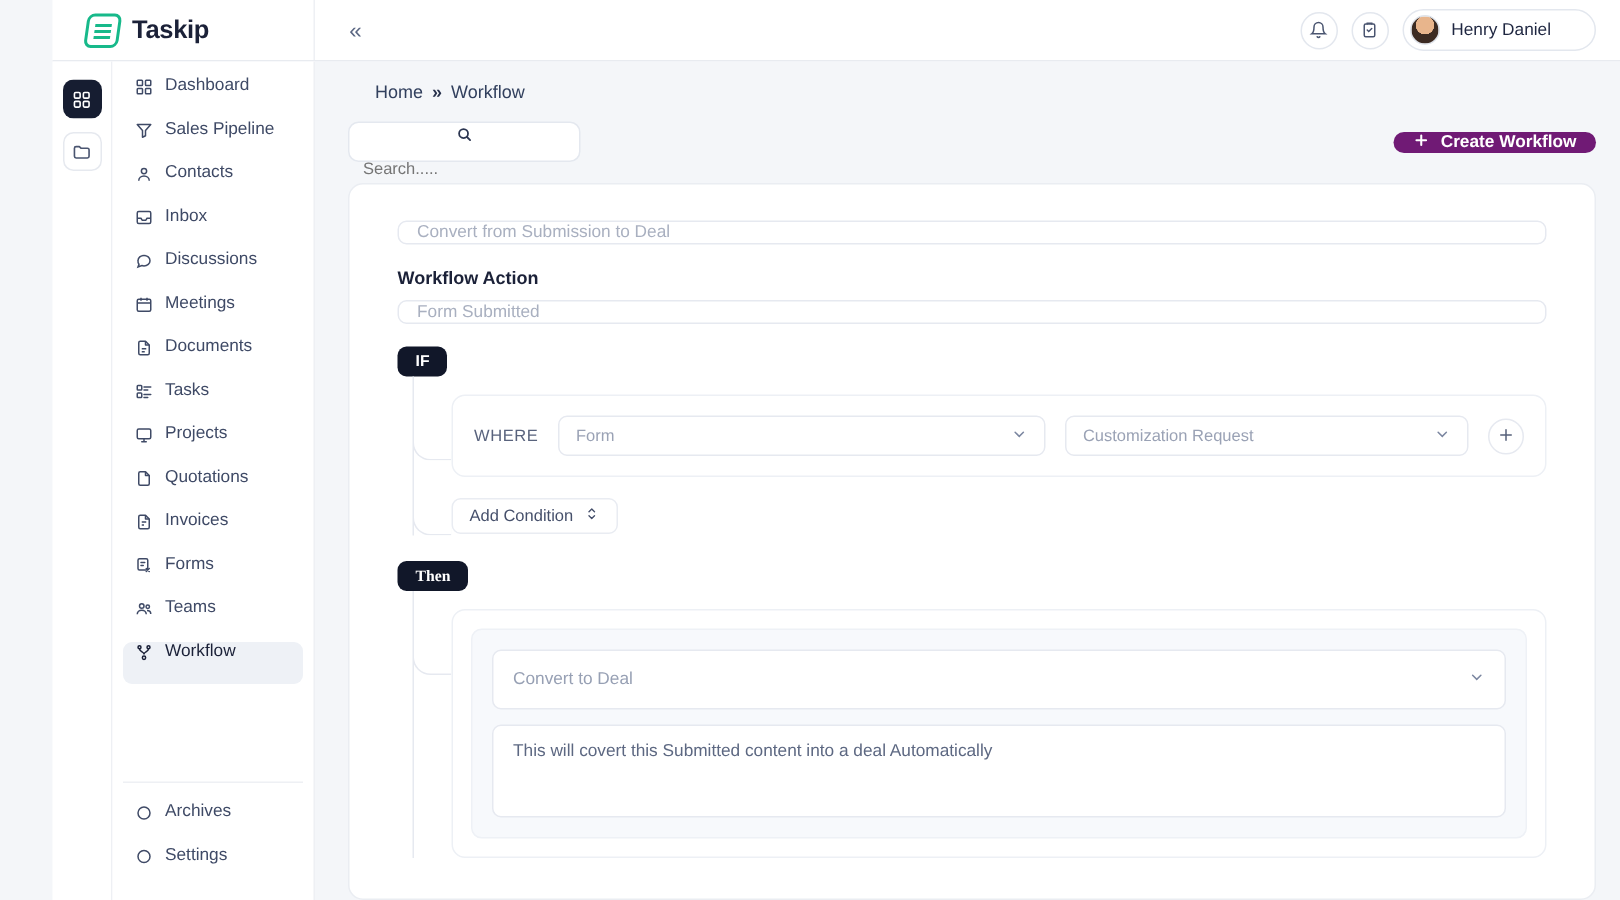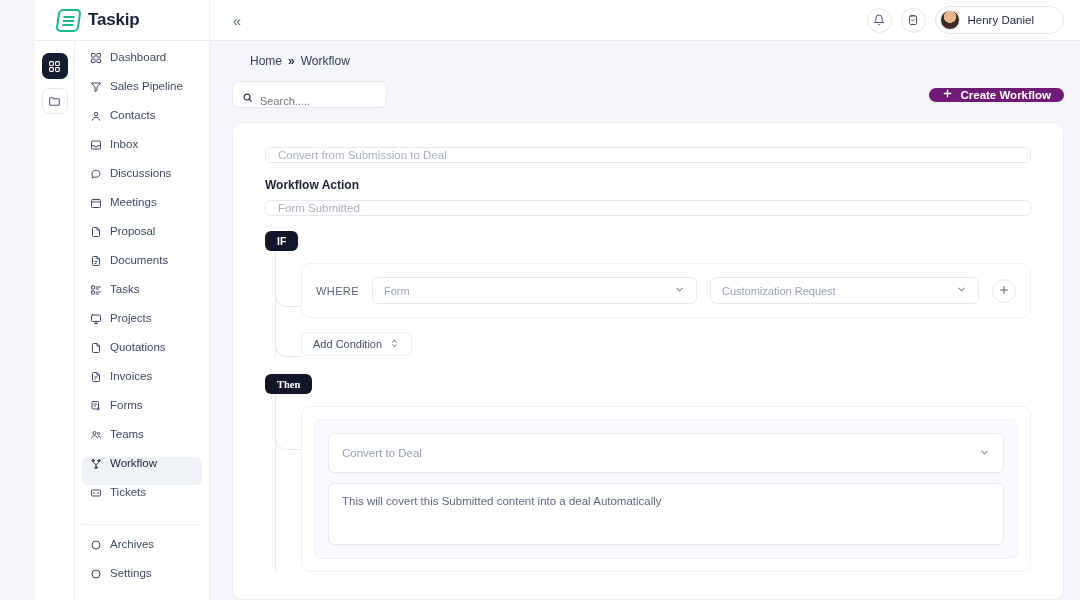--- a/index.html
+++ b/index.html
@@ -109,21 +109,21 @@
   }
   .breadcrumb .sep { color: #28324d; font-weight: bold; }
   .bc-link { cursor: pointer; }
 
   .toolbar {
     display: flex; align-items: center; padding: 13px 16px 0 22px;
   }
   .search-box {
     width: 155px; height: 27px; background: #fff;
     border: 1px solid #e4e8ef; border-radius: 7px;
-    display: flex; align-items: flex-end; gap: 7px; padding: 0 9px;
+    display: flex; align-items: center; gap: 7px; padding: 0 9px; flex-direction: column;
   }
   .search-box input {
     border: none; outline: none; font-size: 11px; color: #8a93a8;
     font-family: inherit; background: transparent; width: 100%;
   }
   .create-btn {
     margin-left: auto; height: 14px; background: #701a75; color: #fff;
     border: none; border-radius: 7px; padding: 0 13px;
     font-size: 11.5px; font-weight: bold; font-family: inherit;
     display: flex; align-items: center; gap: 7px; cursor: pointer;
@@ -318,29 +318,20 @@
         <div class="nav-item">
           <span class="ic">
               <svg width="12" height="12" viewBox="0 0 24 24" fill="none" stroke="currentColor" stroke-width="2">
                 <rect x="3" y="5" width="18" height="16" rx="2"></rect>
                 <path d="M3 10h18M8 3v4M16 3v4"></path>
               </svg>
             </span>
           <span>Meetings</span>
         </div>
 
-        <div class="nav-item">
-          <span class="ic">
-              <svg width="12" height="12" viewBox="0 0 24 24" fill="none" stroke="currentColor" stroke-width="2" stroke-linejoin="round">
-                <path d="M14 3H7a2 2 0 0 0-2 2v14a2 2 0 0 0 2 2h10a2 2 0 0 0 2-2V8z"></path>
-                <path d="M14 3v5h5"></path>
-              </svg>
-            </span>
-          <span>Proposal</span>
-        </div>
 
         <div class="nav-item">
           <span class="ic">
               <svg width="12" height="12" viewBox="0 0 24 24" fill="none" stroke="currentColor" stroke-width="2" stroke-linejoin="round">
                 <path d="M14 3H7a2 2 0 0 0-2 2v14a2 2 0 0 0 2 2h10a2 2 0 0 0 2-2V8z"></path>
                 <path d="M14 3v5h5M9 13h6M9 17h4"></path>
               </svg>
             </span>
           <span>Documents</span>
         </div>
@@ -414,29 +405,20 @@
               <svg width="12" height="12" viewBox="0 0 24 24" fill="none" stroke="currentColor" stroke-width="2" stroke-linecap="round">
                 <circle cx="6" cy="5" r="2"></circle>
                 <circle cx="18" cy="5" r="2"></circle>
                 <circle cx="12" cy="19" r="2.2"></circle>
                 <path d="M6 7c0 4 6 4 6 7M18 7c0 4-6 4-6 7"></path>
               </svg>
             </span>
           <span>Workflow</span>
         </div>
 
-        <div class="nav-item">
-          <span class="ic">
-              <svg width="12" height="12" viewBox="0 0 24 24" fill="none" stroke="currentColor" stroke-width="2" stroke-linejoin="round">
-                <rect x="3" y="6" width="18" height="12" rx="2"></rect>
-                <path d="M8 10v4M16 10v4"></path>
-              </svg>
-            </span>
-          <span>Tickets</span>
-        </div>
       </div>
 
       <div class="nav nav-bottom">
         <div class="nav-divider"></div>
         <div class="nav-item">
           <span class="ic">
               <svg width="12" height="12" viewBox="0 0 24 24" fill="none" stroke="currentColor" stroke-width="2">
                 <circle cx="12" cy="12" r="8"></circle>
               </svg>
             </span>

